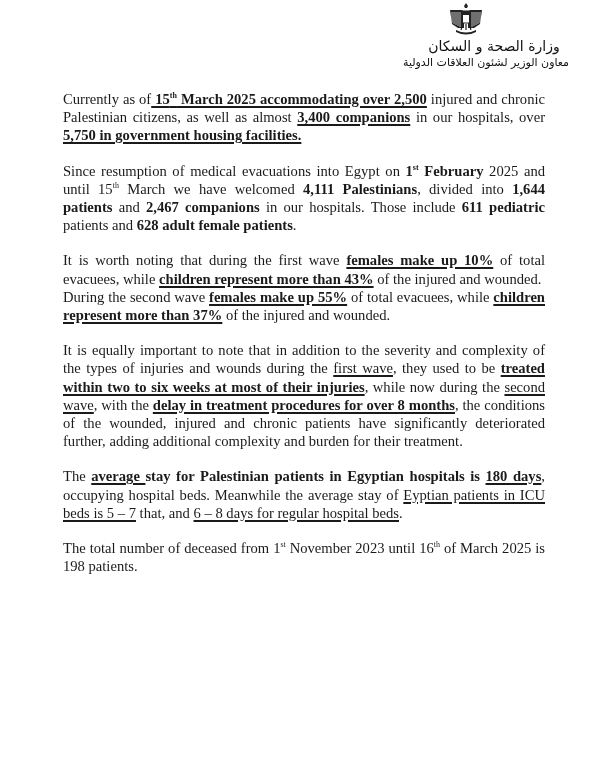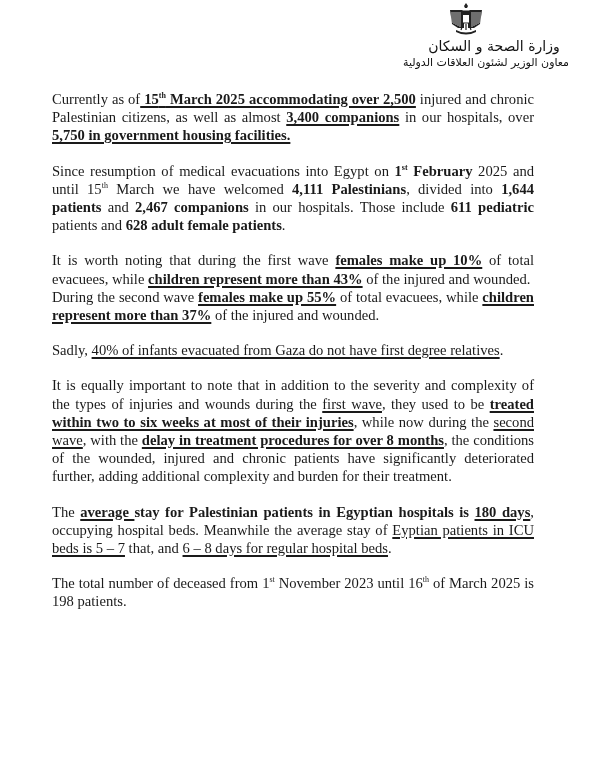--- a/index.html
+++ b/index.html
@@ -4,21 +4,21 @@
 <style>
   html, body { margin:0; padding:0; background:#ffffff; }
   body { width:609px; height:759px; position:relative; overflow:hidden;
          font-family:"Liberation Serif", "DejaVu Serif", serif; color:#1a1a1a; }
   .letterhead { position:absolute; top:0; right:0; width:239px; height:80px; }
   .emblem { position:absolute; left:78px; top:2px; width:36px; height:34px; }
   .ar-line { position:absolute; right:0; width:239px; text-align:center;
              font-family:"DejaVu Sans", sans-serif; direction:rtl; color:#111; white-space:nowrap; }
   .ar1 { top:38px; font-size:14px; right:30px; width:170px; }
   .ar2 { top:56px; font-size:11px; right:8px; width:230px; }
-  .content { position:absolute; left:52px; top:90px; width:482px; font-size:14.6px; line-height:18.2px; }
+  .content { position:absolute; left:63px; top:90px; width:482px; font-size:14.6px; line-height:18.2px; }
   .para { margin:0 0 17px 0; text-align:justify; }
   .para .line { display:block; }
   b { font-weight:bold; }
   .u { text-decoration:underline; text-decoration-thickness:1.6px; text-underline-offset:2px; }
   sup { font-size:8px; vertical-align:6px; line-height:0; }
 </style>
 </head>
 <body>
 
 <div class="letterhead">
@@ -47,21 +47,20 @@
     <span>Since resumption of medical evacuations into Egypt on </span><b><span>1</span><sup>st</sup><span> February</span></b><span> 2025 and until 15</span><sup>th</sup><span> March we have welcomed </span><b>4,111 Palestinians</b><span>, divided into </span><b>1,644 patients</b><span> and </span><b>2,467 companions</b><span> in our hospitals. Those include </span><b>611 pediatric</b><span> patients and </span><b>628 adult female patients</b><span>.</span>
   </p>
 
 
   <p class="para">
     <span class="line"><span>It is worth noting that during the first wave </span><b class="u">females make up 10%</b><span> of total evacuees, while </span><b class="u">children represent more than 43%</b><span> of the injured and wounded.</span></span>
     <span class="line"><span>During the second wave </span><b class="u">females make up 55%</b><span> of total evacuees, while </span><b class="u">children represent more than 37%</b><span> of the injured and wounded.</span></span>
   </p>
 
   <p class="para">
-    <span class="line"><span>Sadly, </span><span class="u">40% of infants evacuated from Gaza do not have first degree relatives</span><span>.</span></span>
   </p>
 
   <p class="para">
     <span>It is equally important to note that in addition to the severity and complexity of the types of injuries and wounds during the </span><span class="u">first wave</span><span>, they used to be </span><b class="u">treated within two to six weeks at most of their injuries</b><span>, while now during the </span><span class="u">second wave</span><span>, with the </span><b class="u">delay in treatment procedures for over 8 months</b><span>, the conditions of the wounded, injured and chronic patients have significantly deteriorated further, adding additional complexity and burden for their treatment.</span>
   </p>
 
   <p class="para">
     <span>The </span><b class="u">average </b><b>stay for Palestinian patients in Egyptian hospitals is </b><b class="u">180 days</b><span>, occupying hospital beds. Meanwhile the average stay of </span><span class="u">Eyptian patients in ICU beds is 5 – 7</span><span> that, and </span><span class="u">6 – 8 days for regular hospital beds</span><span>.</span>
   </p>
 

